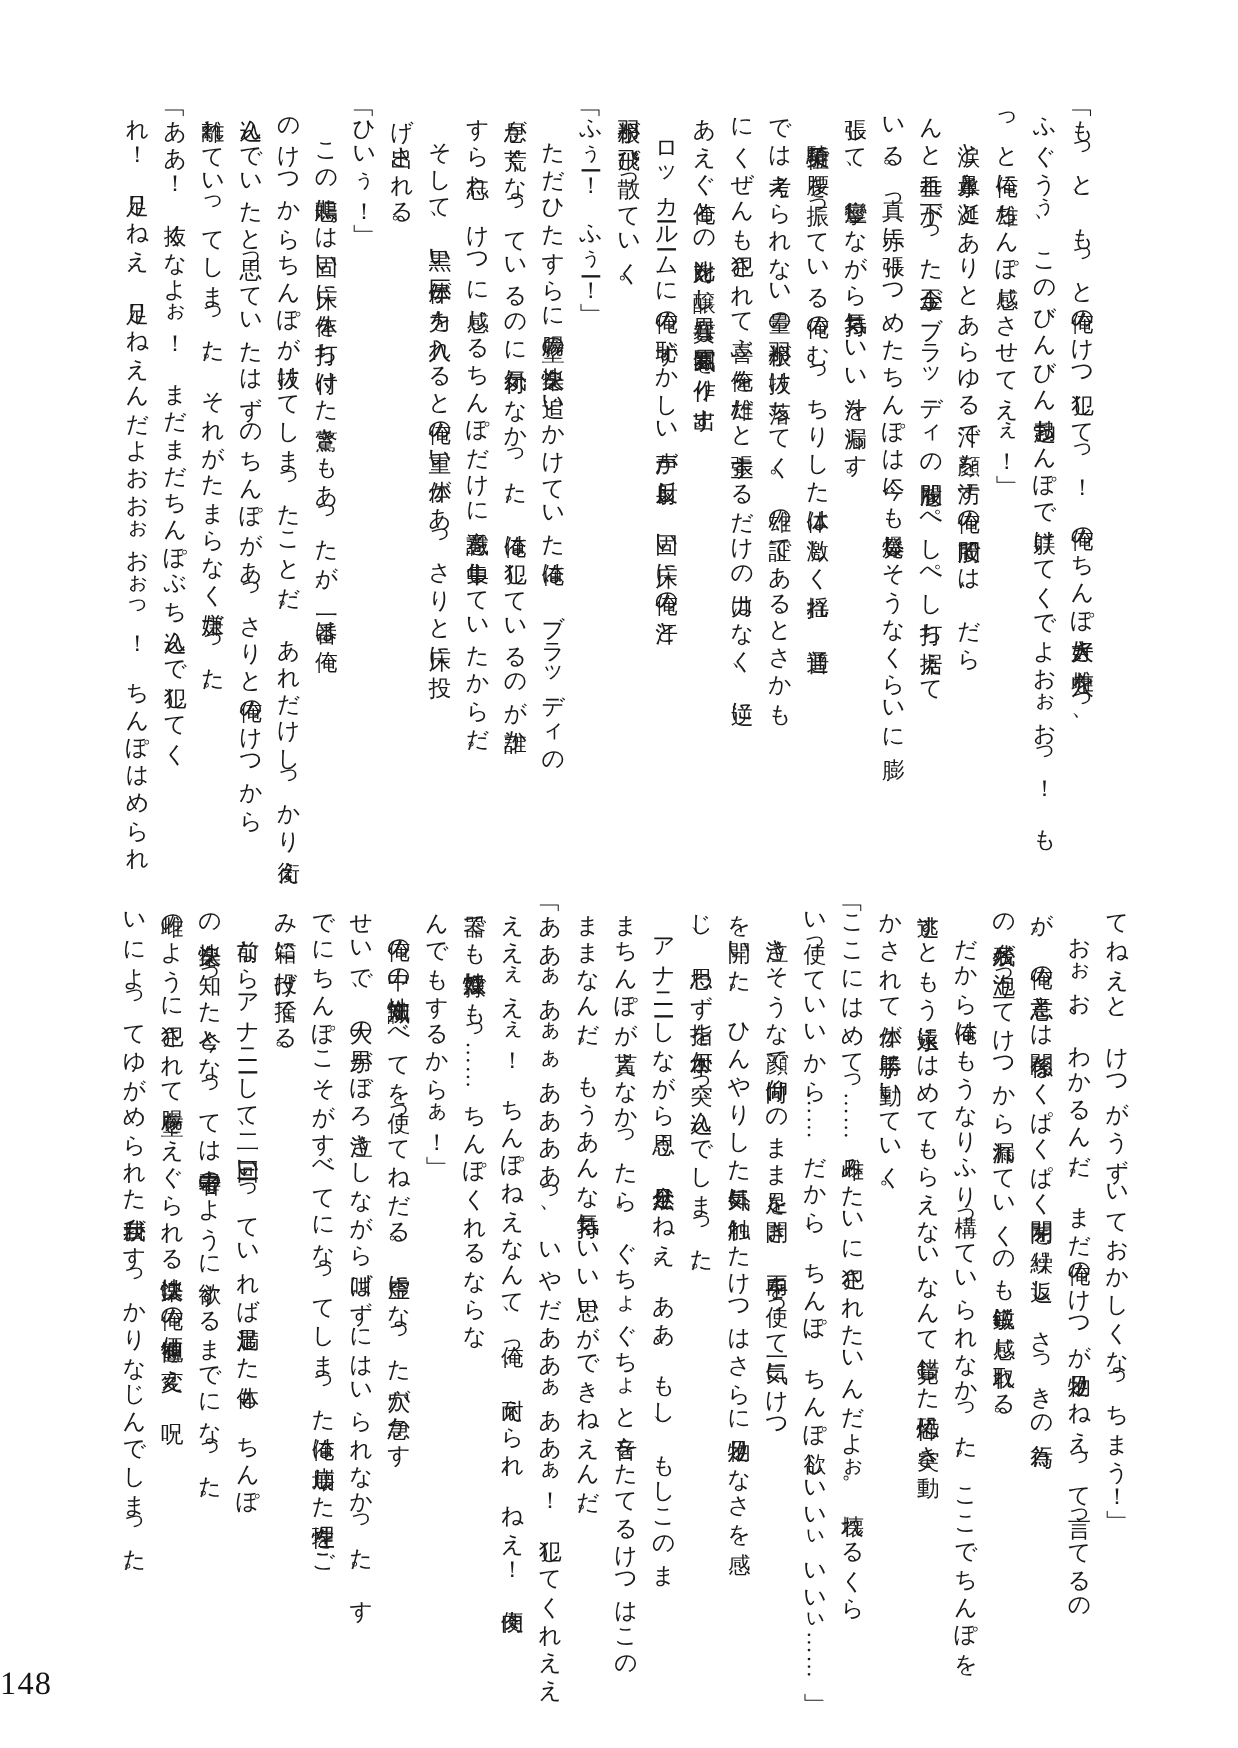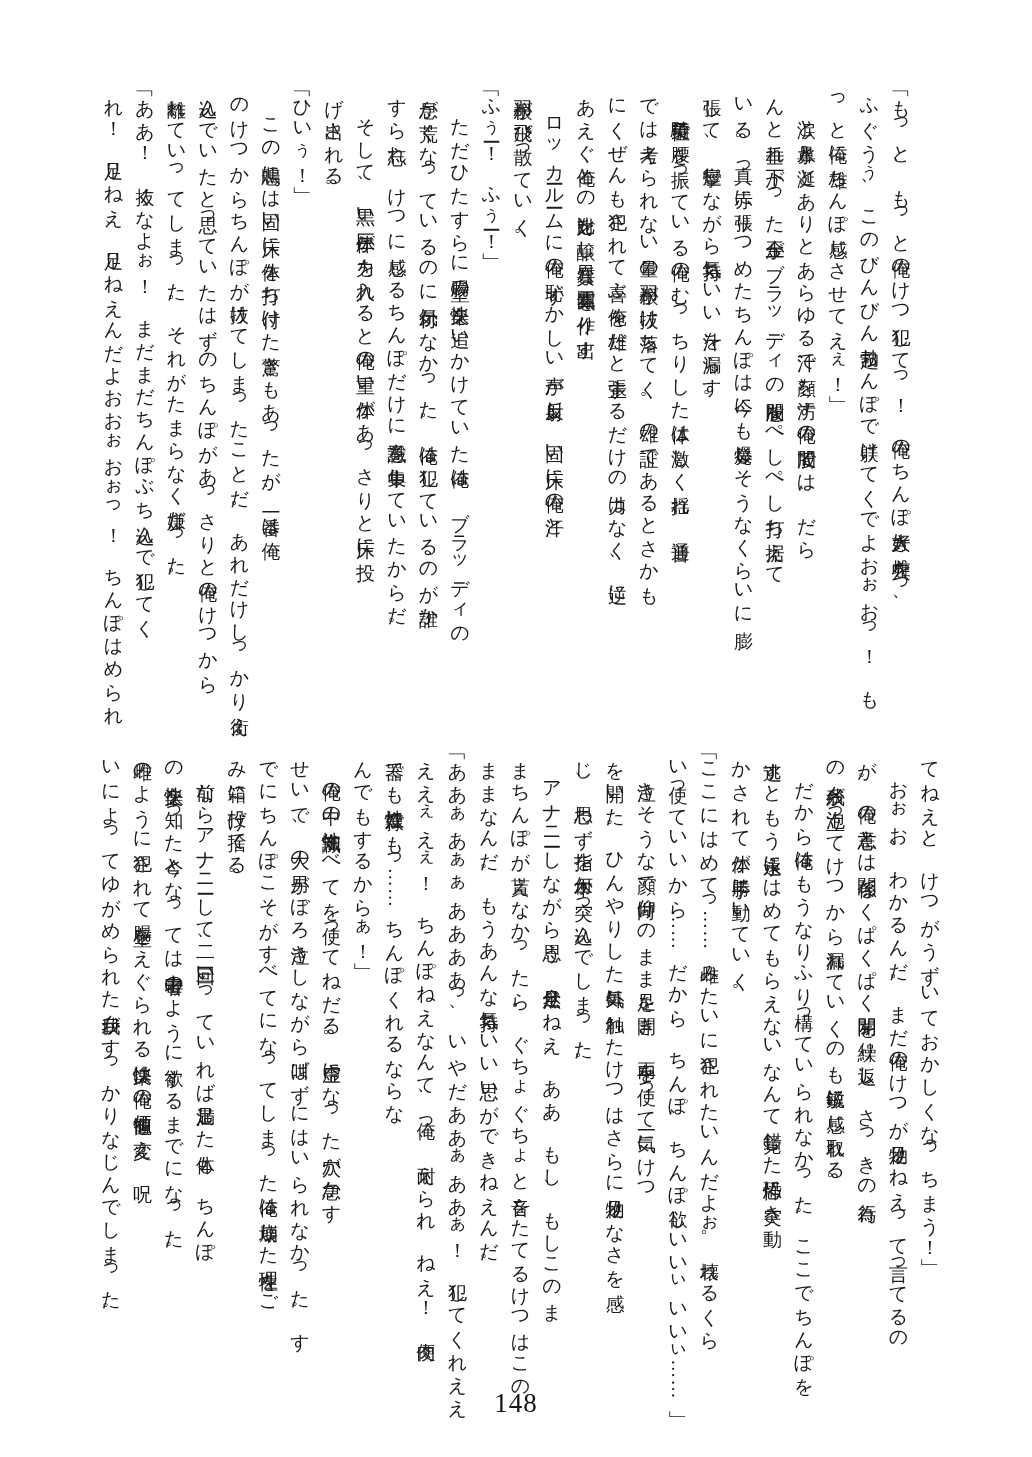--- a/index.html
+++ b/index.html
@@ -37,21 +37,21 @@
   .vblock-bottom {
     top: 748px;
     right: 86px;
     height: 652px;
   }
   .pagenum {
     position: absolute;
     top: 1388px;
     left: 0;
     width: 100%;
-    text-align: center;
+    text-align: left;
     font-size: 27px;
     letter-spacing: 1px;
     color: #141414;
   }
 </style>
 </head>
 <body>
 
 <div class="page">
   <div class="vblock vblock-top">

